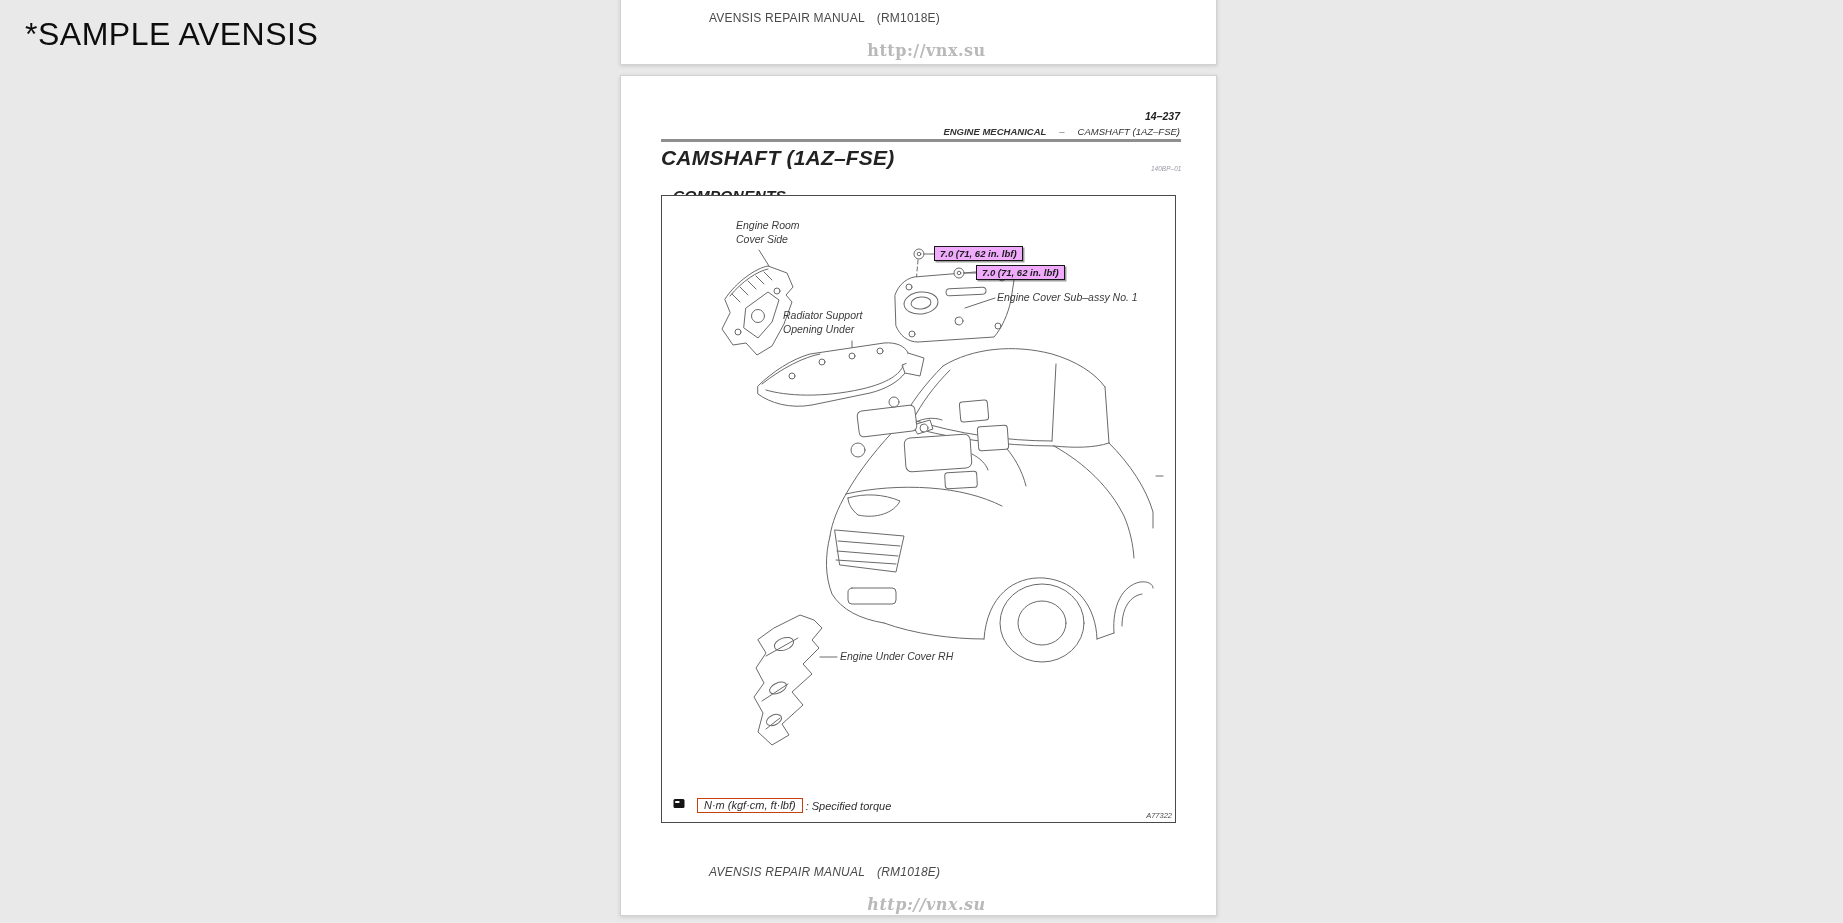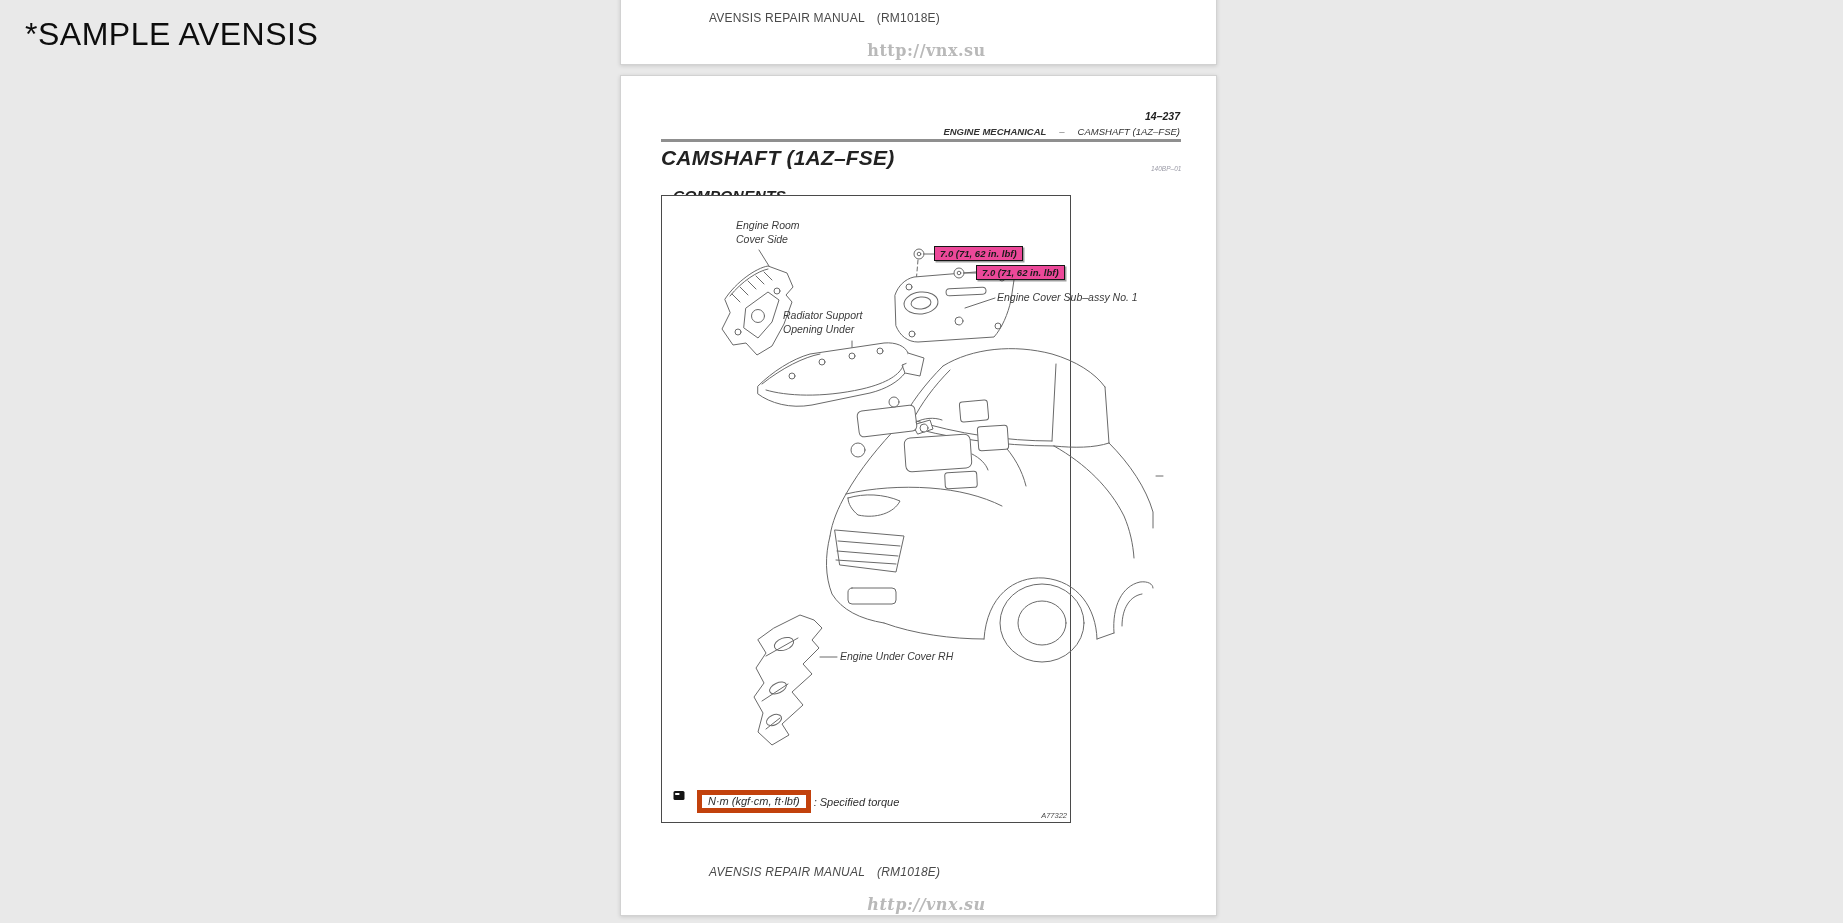--- a/index.html
+++ b/index.html
@@ -45,41 +45,41 @@
     font-size:21px;font-weight:bold;color:#222;letter-spacing:0.2px;white-space:nowrap;
   }
   h2.page-subtitle{
     position:absolute;left:40px;top:99px;margin:12px;
     font-size:15.5px;font-weight:bold;color:#222;letter-spacing:0.2px;
   }
   .doc-code{
     position:absolute;left:530px;top:89px;font-size:6.5px;color:#9a9aa6;
   }
   .figure-box{
-    position:absolute;left:40px;top:119px;width:410px;height:628px;
+    position:absolute;left:40px;top:119px;width:515px;height:628px;
     border:1px solid #4a4a4a;box-sizing:border-box;background:#fff;
   }
   .figure-box svg{position:absolute;left:0;top:0;}
   .lbl{
     position:absolute;font-size:10.5px;color:#3b3b3b;line-height:1.32;white-space:nowrap;
   }
   .lbl span{display:block;}
   .torque-tag{
-    position:absolute;background:#ec4899;border:1px solid #161616;
+    position:absolute;background:#f0abfc;border:1px solid #161616;
     box-shadow:1.5px 1.5px 0 rgba(40,40,40,0.45);
     font-size:9.5px;font-weight:bold;color:#1a1a1a;
     padding:1px 5px 1px 5px;white-space:nowrap;text-align:right;
   }
   .legend{
     position:absolute;left:11px;bottom:9px;display:flex;align-items:center;
     font-size:11px;color:#2e2e2e;white-space:nowrap;
   }
   .legend .legend-icon{display:inline-block;margin-right:24px;line-height:0;}
   .legend .legend-unit{
-    border:5px solid #c2410c;padding:0px 6px 1px 6px;margin-right:3px;
+    border:1px solid #c2410c;padding:0px 6px 1px 6px;margin-right:3px;
   }
   .fig-code{
     position:absolute;right:3px;bottom:2px;font-size:7.5px;color:#4a4a4a;
   }
 </style>
 </head>
 <body>
 
 <div class="sample-label">*SAMPLE AVENSIS</div>
 

